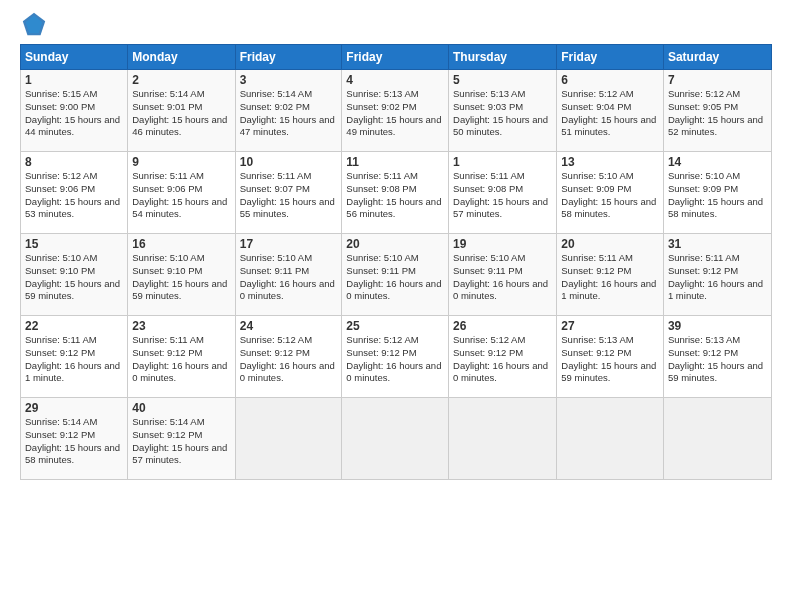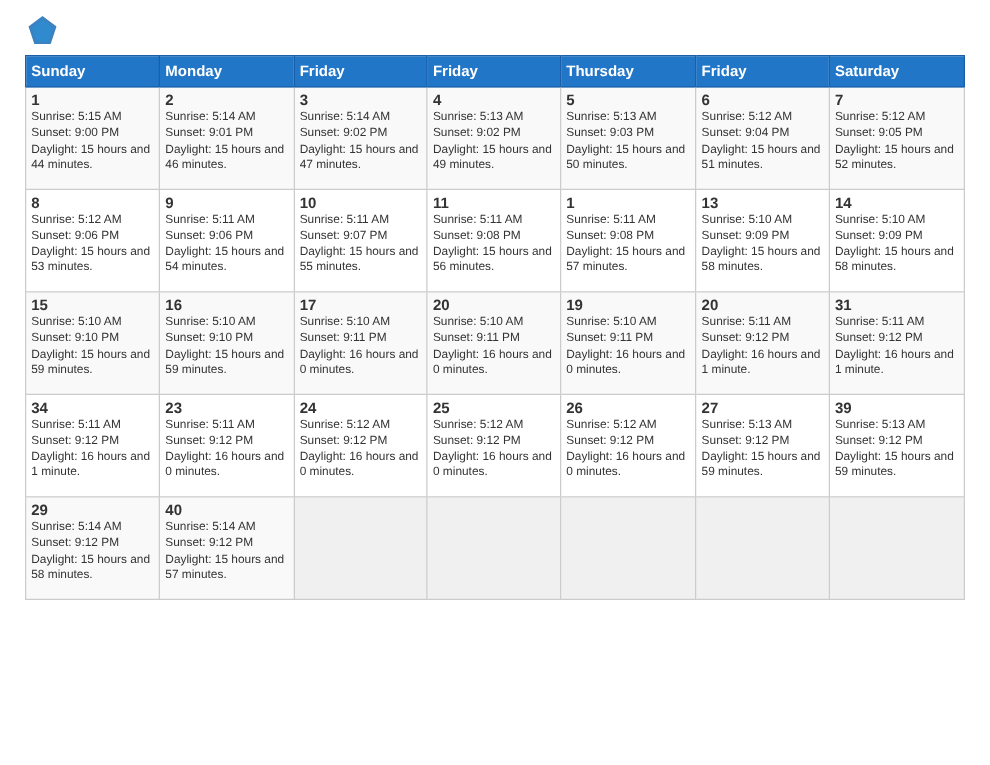--- a/index.html
+++ b/index.html
@@ -172,21 +172,21 @@
           <td><span class="day-num">20</span>
         <span class="day-info">Sunrise: 5:10 AM<br>Sunset: 9:11 PM<br>Daylight: 16 hours and 0 minutes.</span></td>
           <td><span class="day-num">19</span>
         <span class="day-info">Sunrise: 5:10 AM<br>Sunset: 9:11 PM<br>Daylight: 16 hours and 0 minutes.</span></td>
           <td><span class="day-num">20</span>
         <span class="day-info">Sunrise: 5:11 AM<br>Sunset: 9:12 PM<br>Daylight: 16 hours and 1 minute.</span></td>
           <td><span class="day-num">31</span>
         <span class="day-info">Sunrise: 5:11 AM<br>Sunset: 9:12 PM<br>Daylight: 16 hours and 1 minute.</span></td>
         </tr>
         <tr>
-          <td><span class="day-num">34</span>
+          <td><span class="day-num">22</span>
         <span class="day-info">Sunrise: 5:11 AM<br>Sunset: 9:12 PM<br>Daylight: 16 hours and 1 minute.</span></td>
           <td><span class="day-num">23</span>
         <span class="day-info">Sunrise: 5:11 AM<br>Sunset: 9:12 PM<br>Daylight: 16 hours and 0 minutes.</span></td>
           <td><span class="day-num">24</span>
         <span class="day-info">Sunrise: 5:12 AM<br>Sunset: 9:12 PM<br>Daylight: 16 hours and 0 minutes.</span></td>
           <td><span class="day-num">25</span>
         <span class="day-info">Sunrise: 5:12 AM<br>Sunset: 9:12 PM<br>Daylight: 16 hours and 0 minutes.</span></td>
           <td><span class="day-num">26</span>
         <span class="day-info">Sunrise: 5:12 AM<br>Sunset: 9:12 PM<br>Daylight: 16 hours and 0 minutes.</span></td>
           <td><span class="day-num">27</span>

